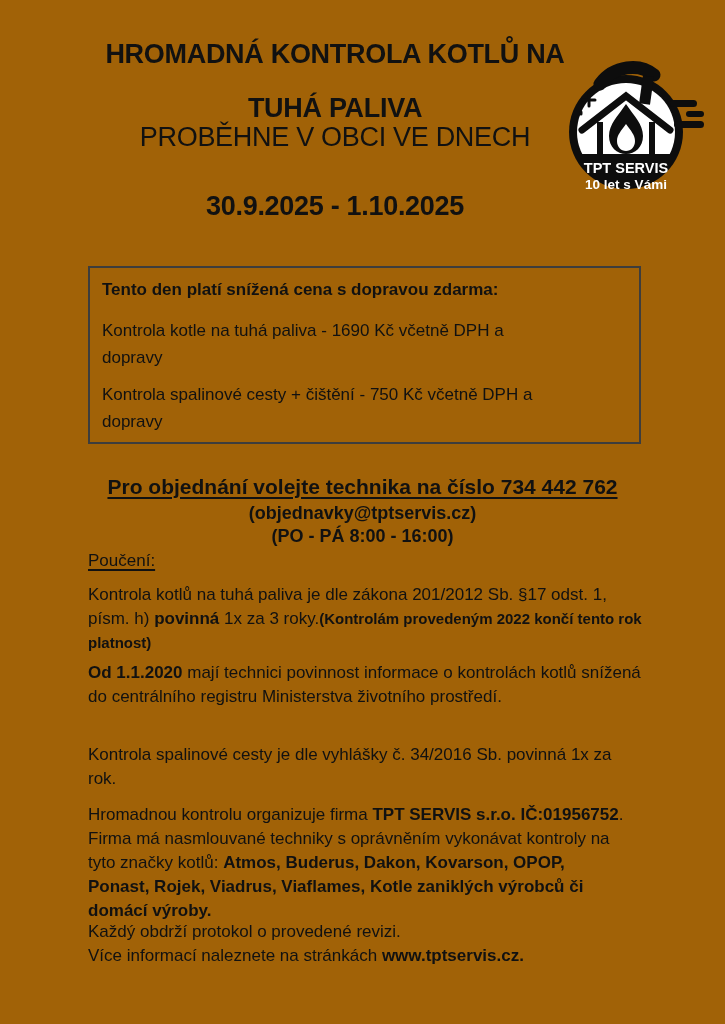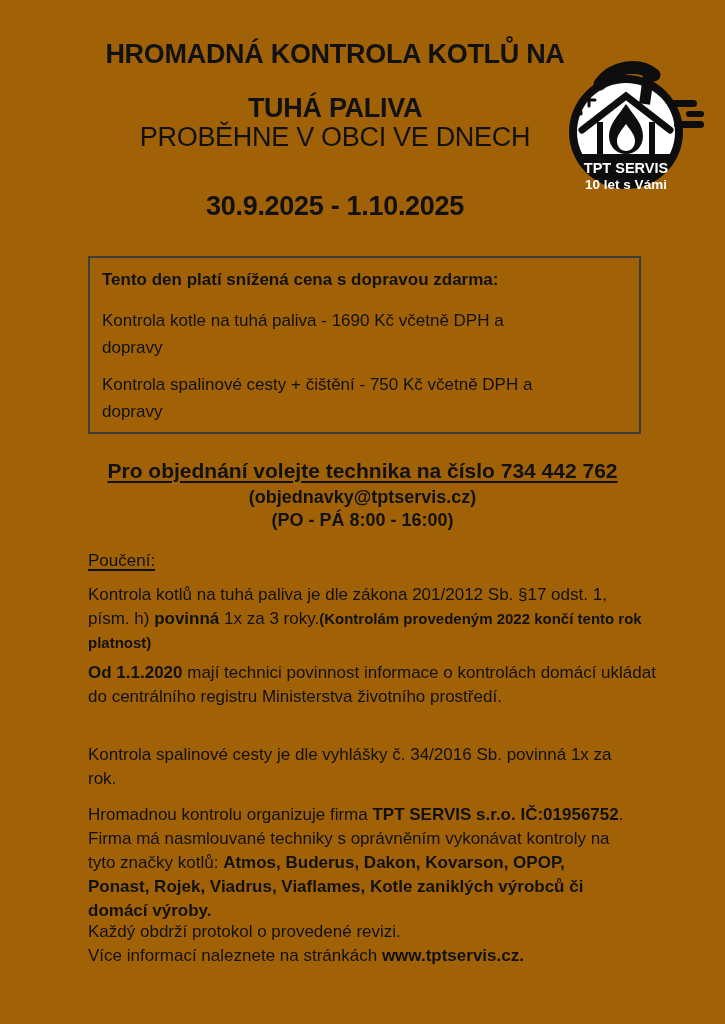--- a/index.html
+++ b/index.html
@@ -35,21 +35,21 @@
     top: 58px;
     width: 160px;
     height: 145px;
     text-align: right;
   }
 
   
   .price-box {
     position: absolute;
     left: 88px;
-    top: 256px;
+    top: 266px;
     width: 553px;
     height: 178px;
     border: 2px solid #3d3d3d;
     box-sizing: border-box;
     padding: 8px 12px 0 12px;
   }
   .box-heading {
     margin: 0 0 14px 0;
     font-size: 17px;
     font-weight: bold;
@@ -72,20 +72,21 @@
     text-align: center;
   }
   .contact-phone {
     font-size: 21px;
     font-weight: bold;
     line-height: 30px;
     text-decoration: underline;
     text-decoration-thickness: 2px;
     text-underline-offset: 3px;
     white-space: nowrap;
+    margin-top: 16px;
   }
   .contact-email {
     font-size: 18px;
     font-weight: bold;
     line-height: 23px;
     text-decoration-thickness: 2px;
     text-underline-offset: 3px;
   }
   .contact-hours {
     font-size: 18px;
@@ -198,21 +199,21 @@
   <section class="contact">
     <div class="contact-phone">Pro objednání volejte technika na číslo 734 442 762</div>
     <div class="contact-email">(objednavky@tptservis.cz)</div>
     <div class="contact-hours">(PO - PÁ 8:00 - 16:00)</div>
   </section>
 
   <p class="notice-heading">Poučení:</p>
   <p class="para p1"><span>Kontrola kotlů na tuhá paliva je dle zákona 201/2012 Sb. §17 odst. 1,
 písm. h) </span><span class="seg-bold">povinná</span><span> 1x za 3 roky.</span><span class="seg-bold seg-small">(Kontrolám provedeným 2022 končí tento rok
 platnost)</span></p>
-  <p class="para p2"><span class="seg-bold">Od 1.1.2020</span><span> mají technici povinnost informace o kontrolách domácí ukládat
+  <p class="para p2"><span class="seg-bold">Od 1.1.2020</span><span> mají technici povinnost informace o kontrolách kotlů snížená
 do centrálního registru Ministerstva životního prostředí.</span></p>
   <p class="para p3"><span>Kontrola spalinové cesty je dle vyhlášky č. 34/2016 Sb. povinná 1x za
 rok.</span></p>
   <p class="para p4"><span>Hromadnou kontrolu organizuje firma </span><span class="seg-bold">TPT SERVIS s.r.o. IČ:01956752</span><span>.
 Firma má nasmlouvané techniky s oprávněním vykonávat kontroly na
 tyto značky kotlů: </span><span class="seg-bold">Atmos, Buderus, Dakon, Kovarson, OPOP,
 Ponast, Rojek, Viadrus, Viaflames, Kotle zaniklých výrobců či
 domácí výroby.</span></p>
   <p class="para p5"><span>Každý obdrží protokol o provedené revizi.
 Více informací naleznete na stránkách </span><span class="seg-bold">www.tptservis.cz.</span></p>

